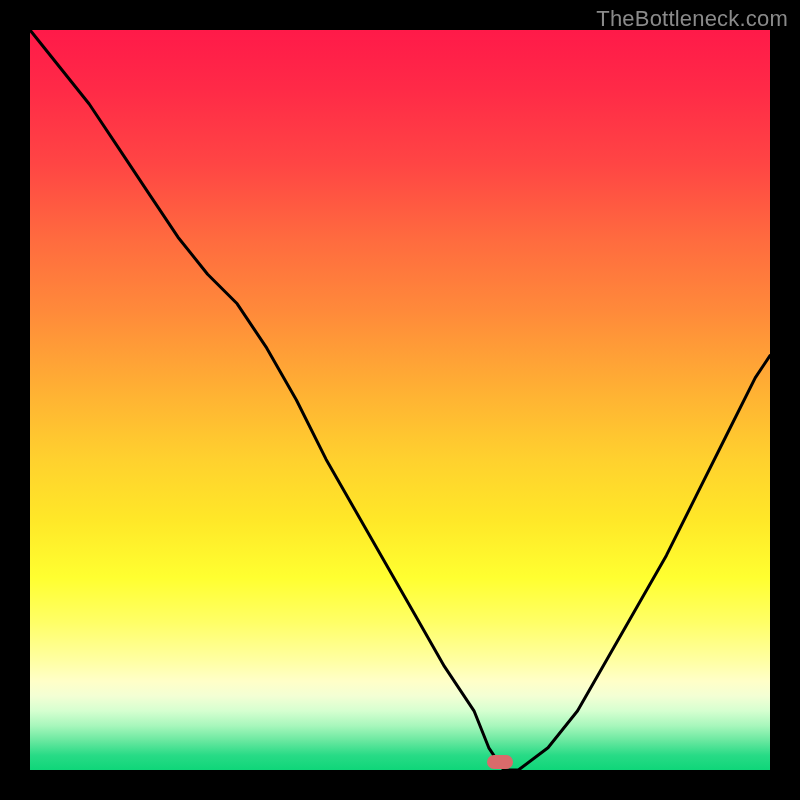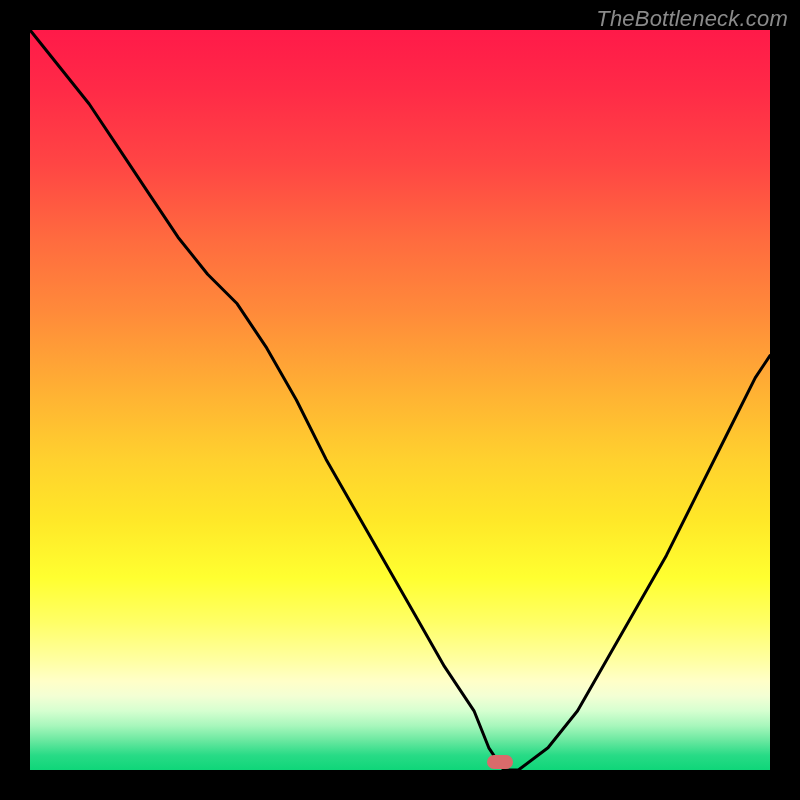--- a/index.html
+++ b/index.html
@@ -69,21 +69,20 @@
     height: 14px;
     border-radius: 7px;
   }
   .watermark {
     position: absolute;
     top: 6px;
     right: 12px;
     color: #8a8a8a;
     font-size: 22px;
     letter-spacing: 0.2px;
-    font-style: italic;
   }
 </style>
 </head>
 <body>
 
 <div class="frame">
 
   <div class="plot-area">
     <svg class="curve-svg" viewBox="0 0 740 740" preserveAspectRatio="none">
       <path id="curve" class="curve-path" d="M0.0 0.0 L29.6 37.0 L59.2 74.0 L88.8 118.4 L118.4 162.8 L148.0 207.2 L177.6 244.2 L207.2 273.8 L236.8 318.2 L266.4 370.0 L296.0 429.2 L325.6 481.0 L355.2 532.8 L384.8 584.6 L414.4 636.4 L444.0 680.8 L458.8 717.8 L473.6 740.0 L488.4 740.0 L518.0 717.8 L547.6 680.8 L577.2 629.0 L606.8 577.2 L636.4 525.4 L666.0 466.2 L695.6 407.0 L725.2 347.8 L740.0 325.6"></path>

